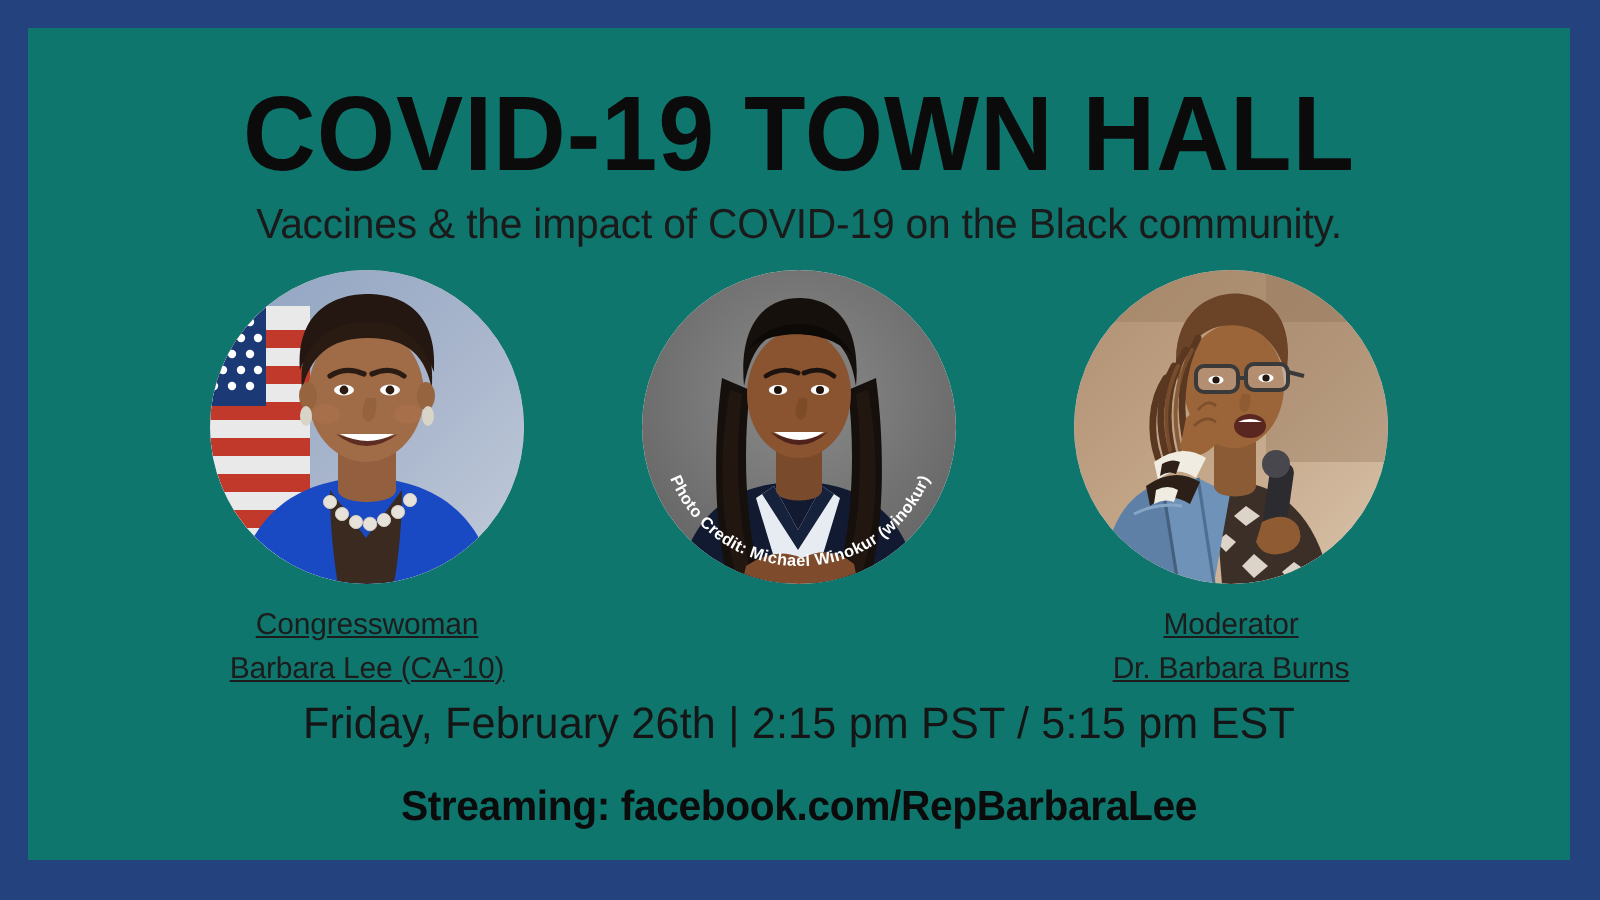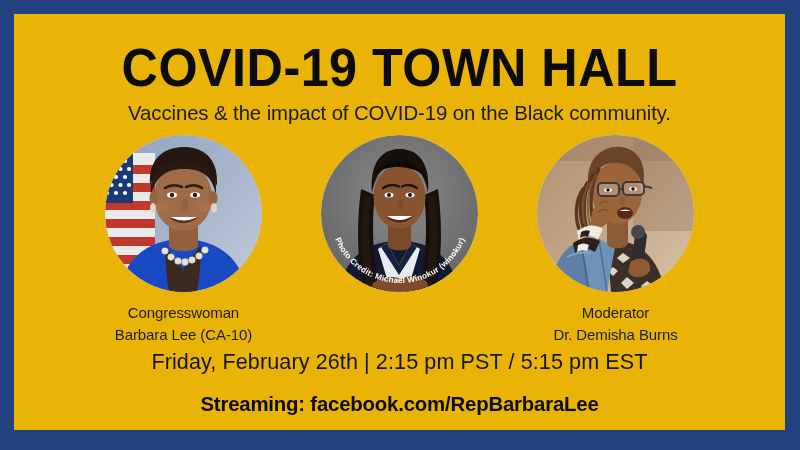--- a/index.html
+++ b/index.html
@@ -61,20 +61,21 @@
     background:#ccc;
   }
   .avatar svg { display:block; width:157px; height:157px; }
 
   .caption {
     margin-top:10px;
     font-size:15px;
     line-height:1.45;
     color:#1c1c1c;
     letter-spacing:-0.1px;
+    text-decoration:underline;
   }
   .caption .role { display:block; }
   .caption .who  { display:block; }
 
   
   .credit-arc {
     position:absolute; left:0; top:0; width:157px; height:157px;
     pointer-events:none;
   }
   .credit-arc text {
@@ -103,21 +104,21 @@
     line-height:1;
     color:#0b0b0b;
     letter-spacing:-0.2px;
     transform:scaleX(0.97);
   }
 </style>
 </head>
 <body>
 
 <div class="flyer" style="background: rgb(36, 67, 126);">
-  <div class="canvas" style="background: #eab308;">
+  <div class="canvas" style="background: #0f766e;">
 
     <div class="title">COVID-19 TOWN HALL</div>
     <div class="subtitle">Vaccines &amp; the impact of COVID-19 on the Black community.</div>
 
     <div class="speakers">
 
       <div class="speaker">
         <div class="avatar">
           <svg viewBox="0 0 157 157" xmlns="http://www.w3.org/2000/svg" aria-hidden="true">
             <defs>
@@ -348,21 +349,21 @@
 
               <rect x="96" y="96" width="12" height="38" rx="5" transform="rotate(8 102 115)" fill="#2c2c30"></rect>
               <ellipse cx="101" cy="97" rx="7" ry="7" fill="#47474d"></ellipse>
 
               <path d="M94 126 q12 -6 18 2 q4 9 -5 13 q-12 4 -16 -5 Z" fill="#8f5b33"></path>
             </g>
           </svg>
         </div>
         <div class="caption">
           <span class="role">Moderator</span>
-          <span class="who">Dr. Demisha Burns</span>
+          <span class="who">Dr. Barbara Burns</span>
         </div>
       </div>
 
     </div>
 
     <div class="when">Friday, February 26th | 2:15 pm PST / 5:15 pm EST</div>
     <div class="stream">Streaming: facebook.com/RepBarbaraLee</div>
 
   </div>
 </div>

